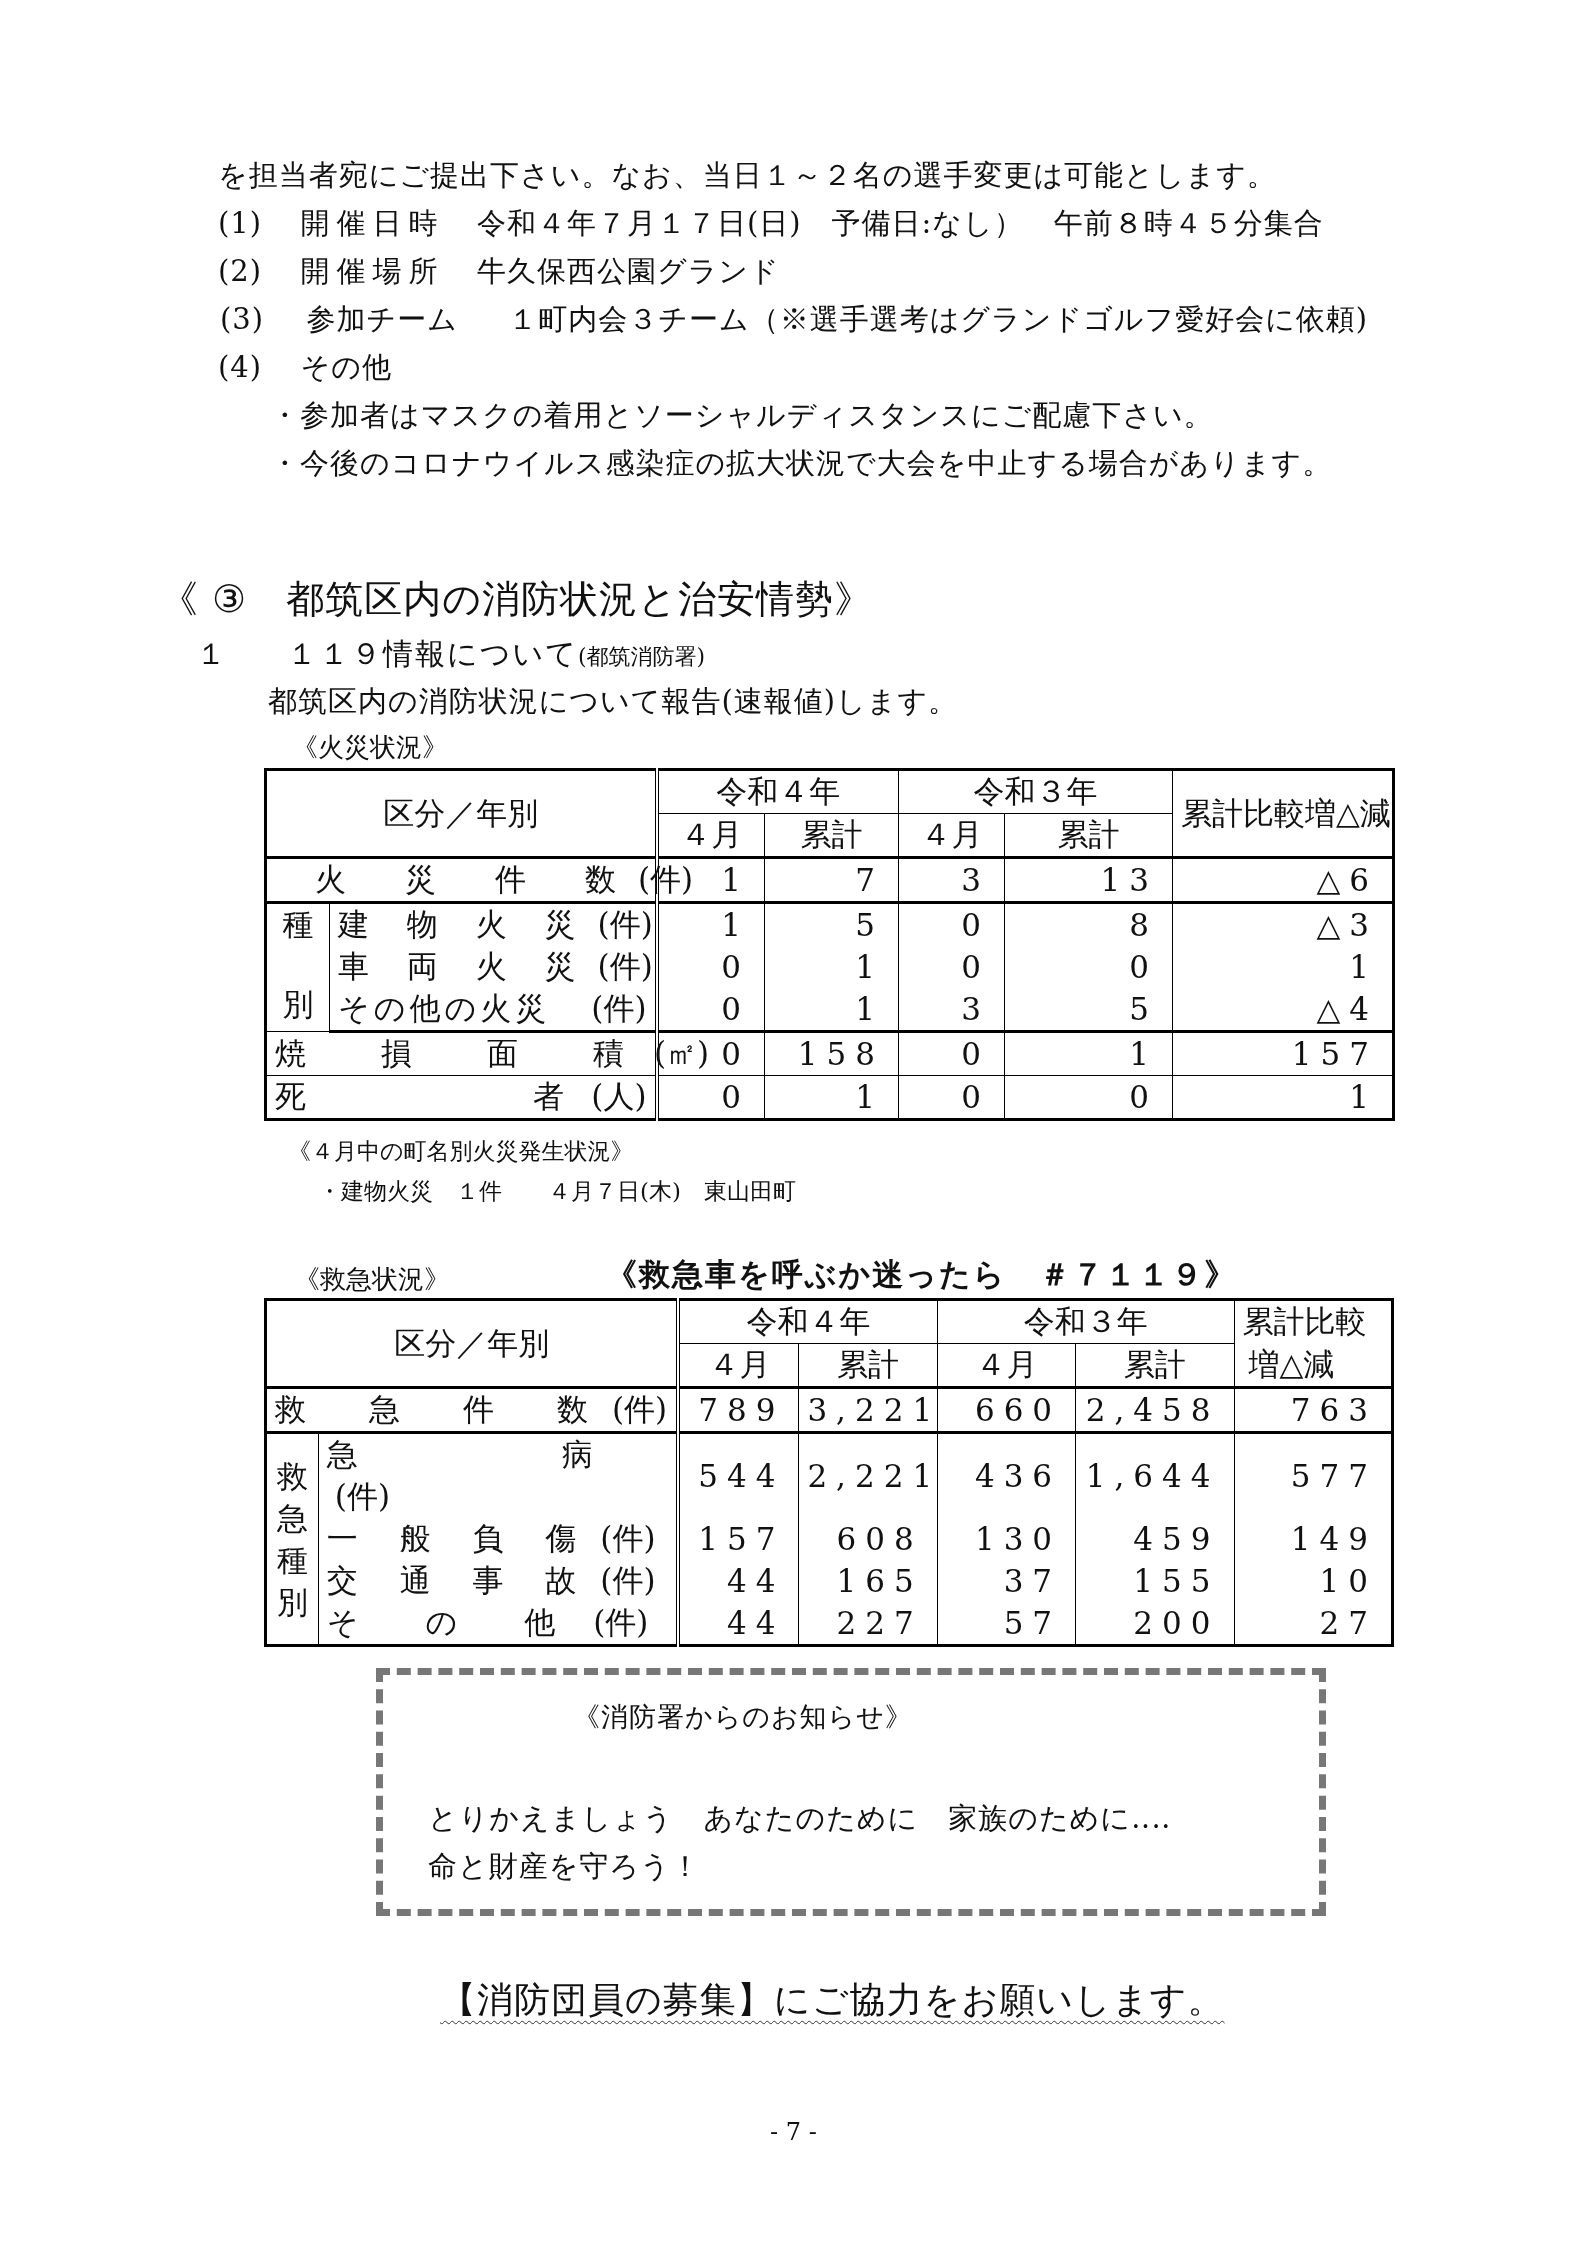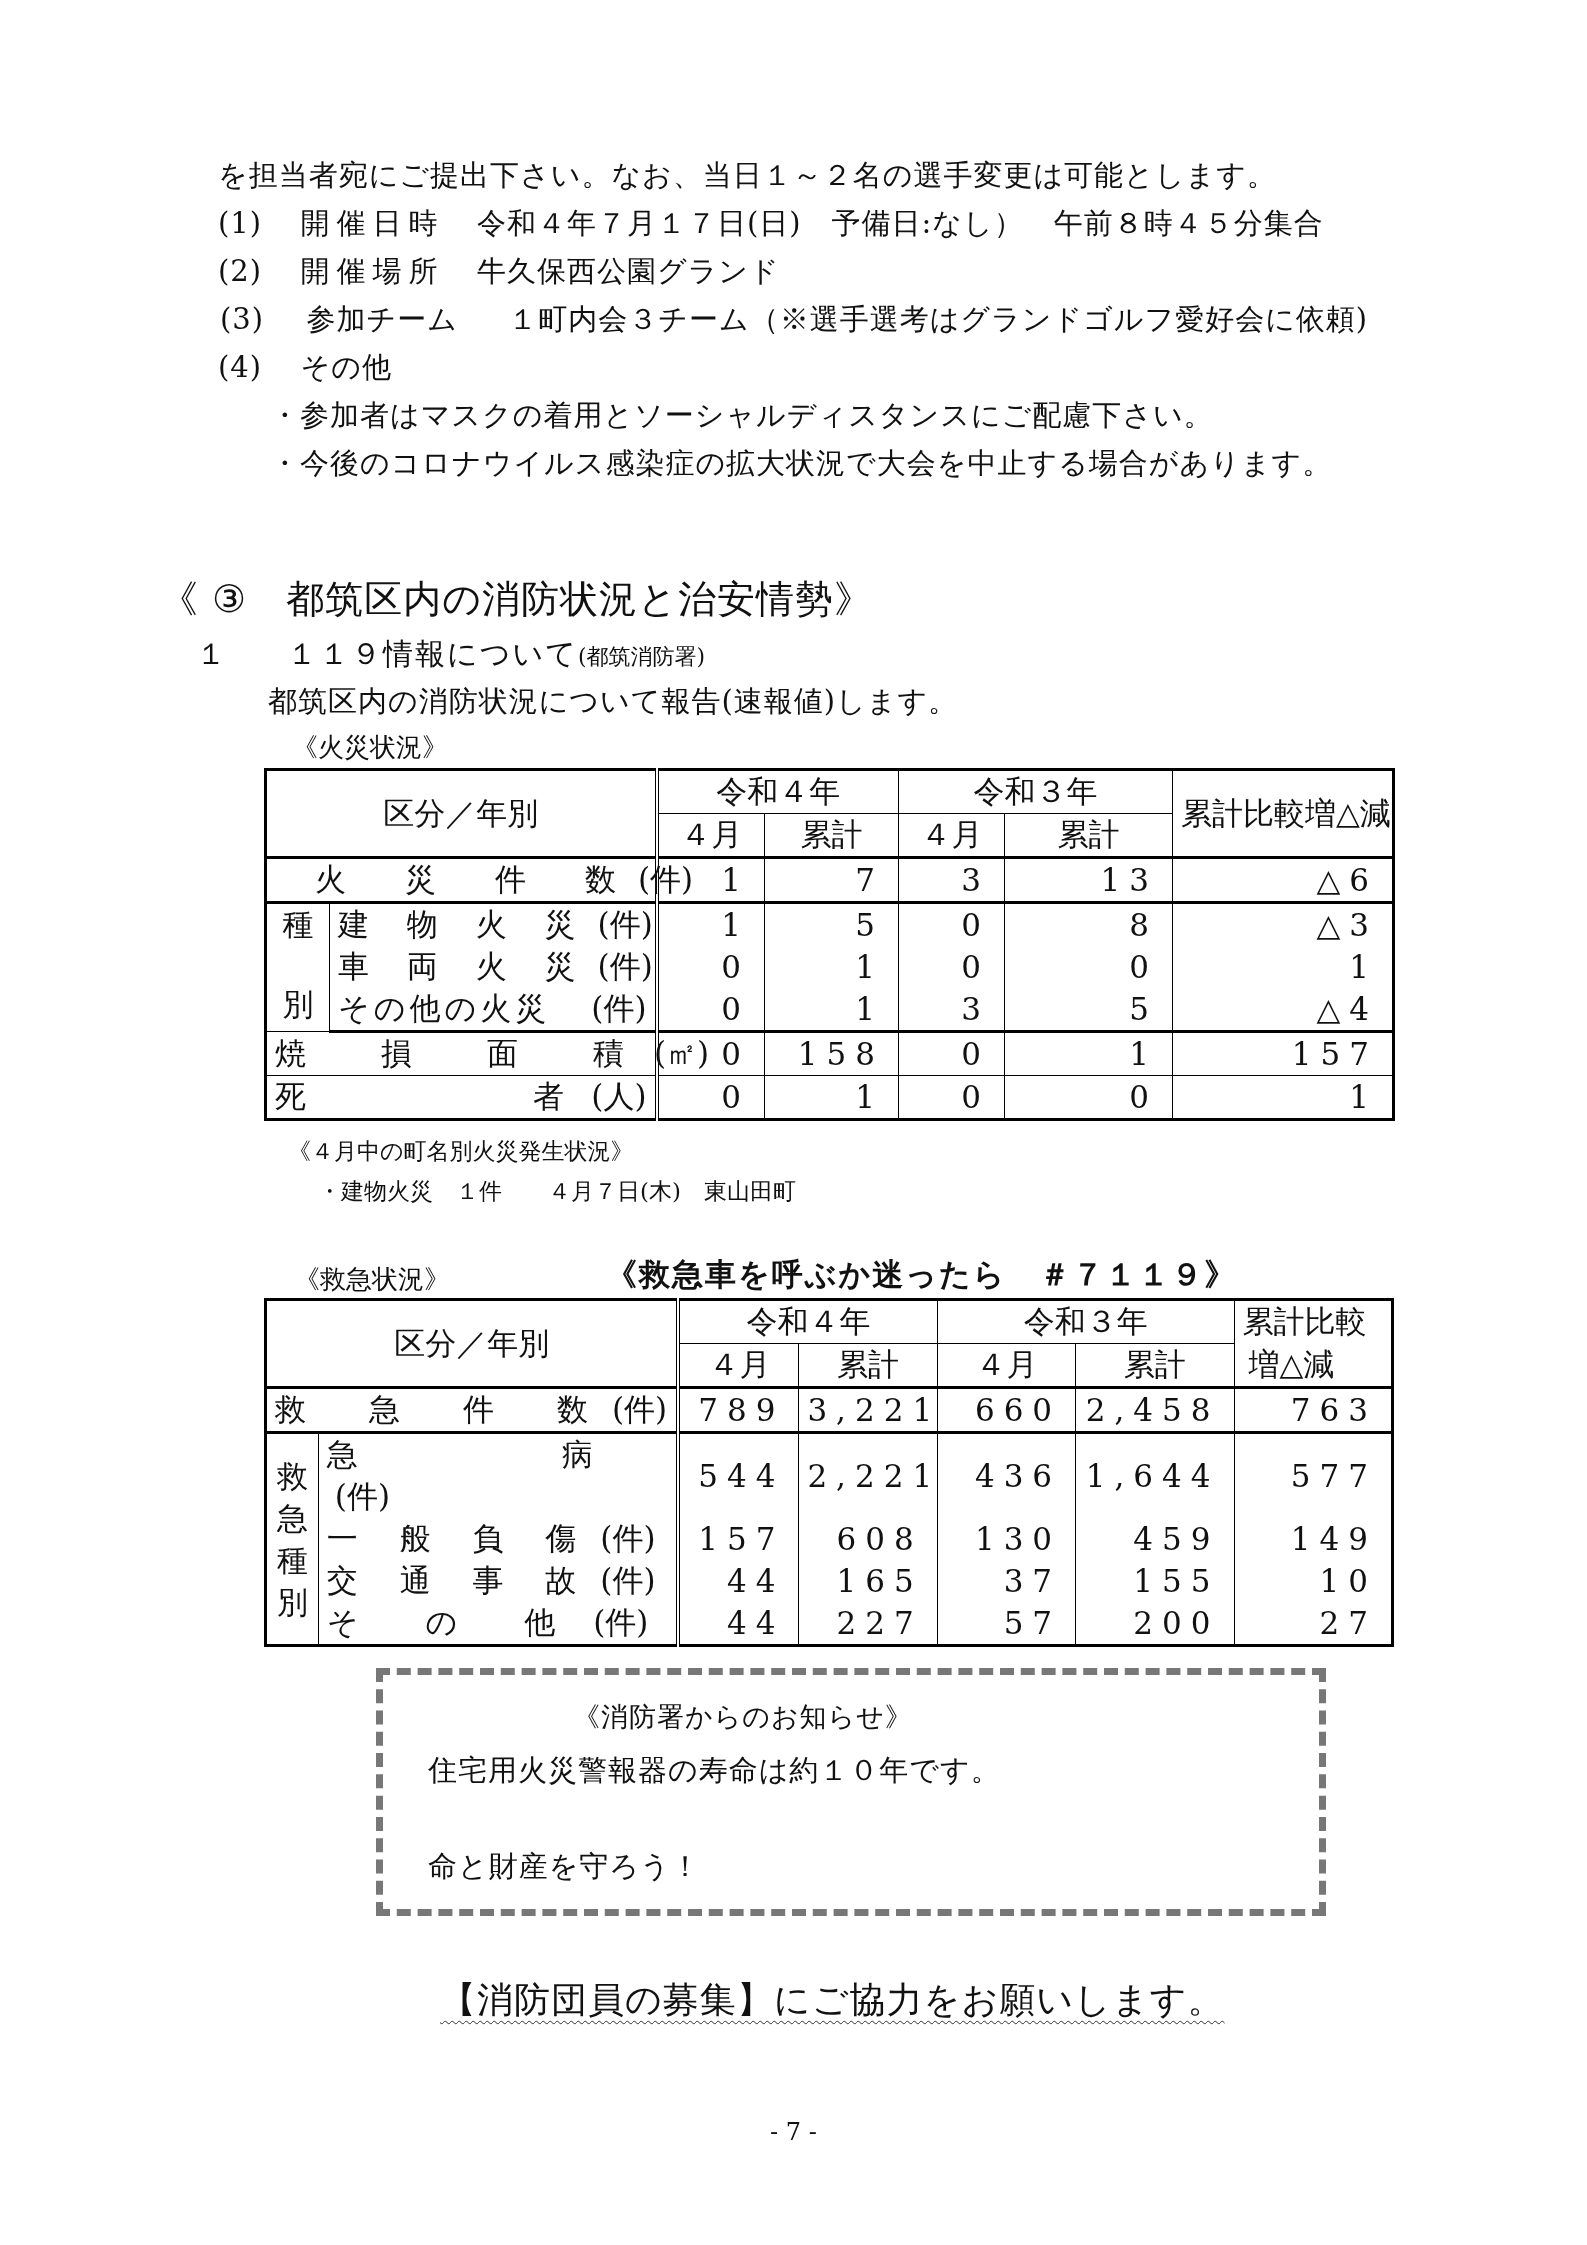--- a/index.html
+++ b/index.html
@@ -294,19 +294,19 @@
     <td class="num" style="border-top:none;">227</td>
     <td class="num" style="border-top:none;">57</td>
     <td class="num" style="border-top:none;">200</td>
     <td class="num" style="border-top:none;">27</td>
   </tr>
 </tbody>
   </table>
 
 <div class="notice">
   <div class="abs body-line" style="left:190px; top:24px; font-size:27px;">《消防署からのお知らせ》</div>
-  <div class="abs body-line" style="left:45px; top:76px;">住宅用火災警報器の寿命は約１０年です。</div>
+  <div class="abs body-line" style="left:45px; top:124px;">とりかえましょう　あなたのために　家族のために‥‥</div>
   <div class="abs body-line" style="left:45px; top:172px;">命と財産を守ろう！</div>
 </div>
 
 <div class="recruit">【消防団員の募集】にご協力をお願いします。</div>
 
 <div class="abs serif" style="left:770px; top:2118px; font-size:24px;">- 7 -</div>
 
 </body></html>

